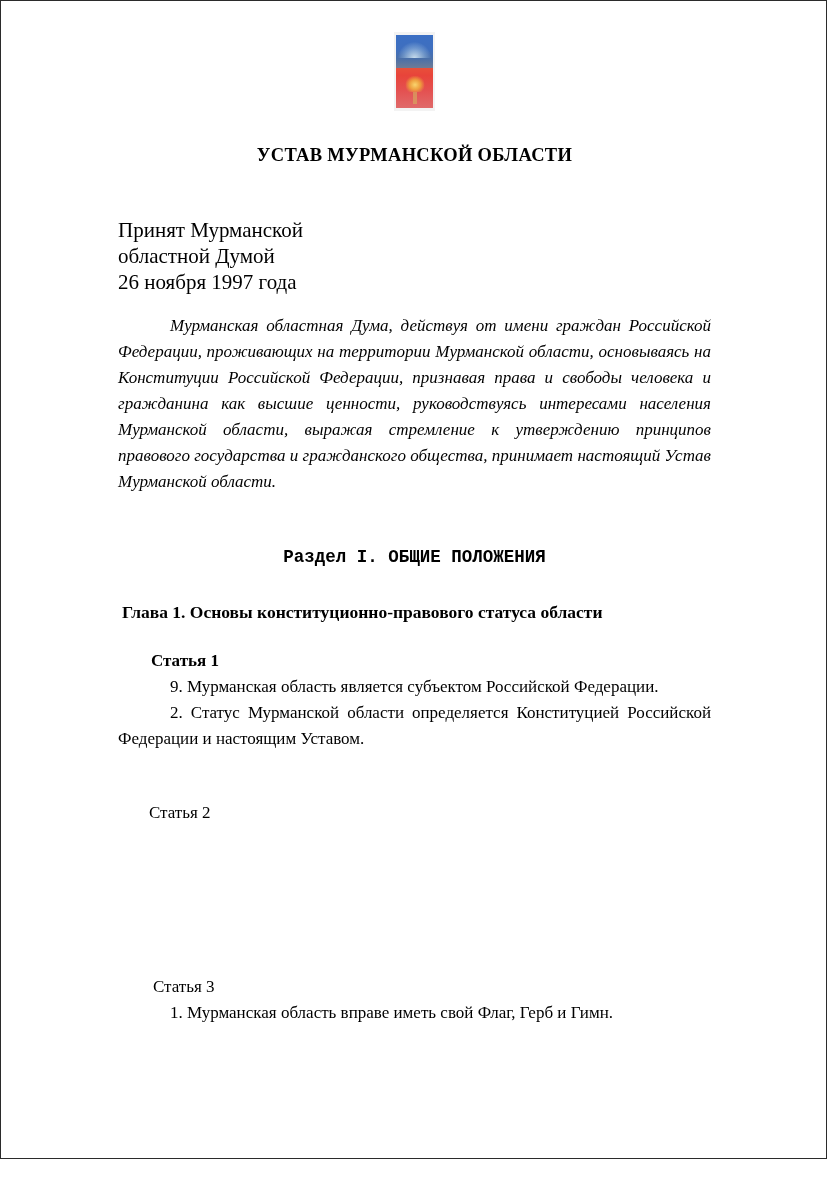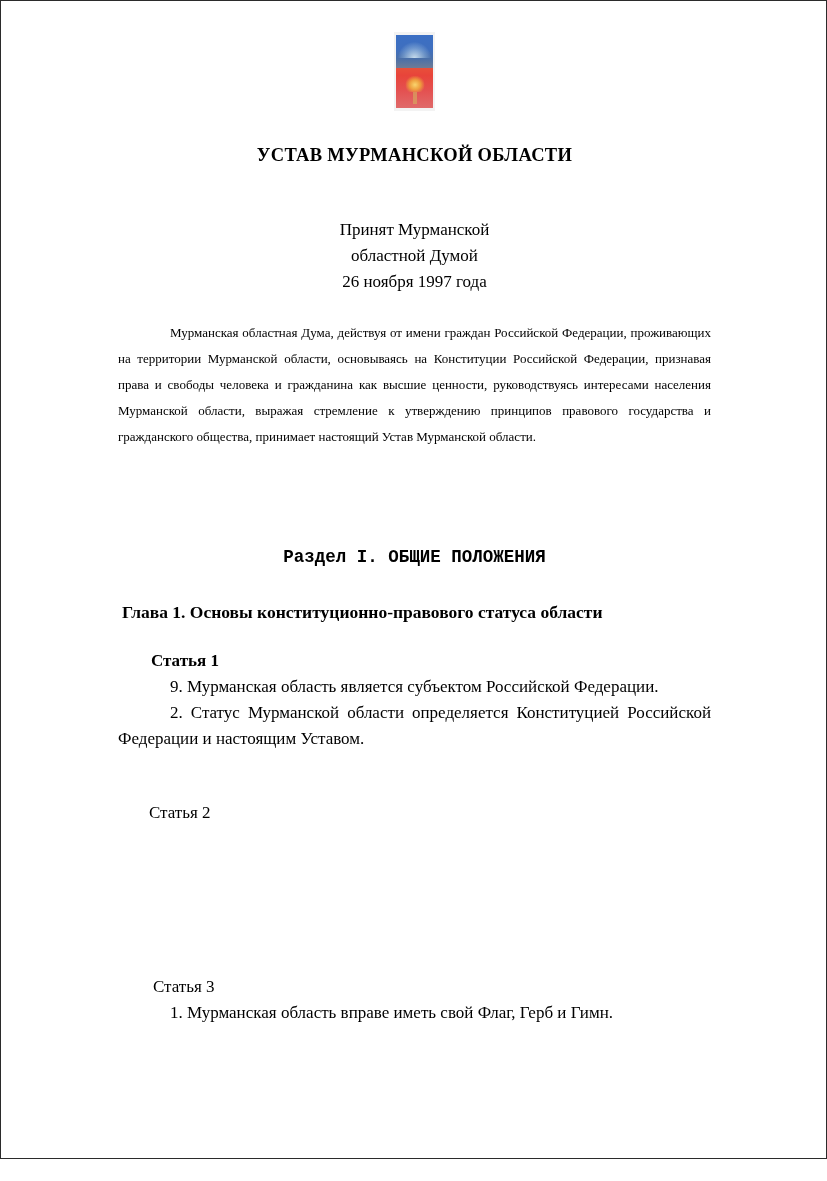--- a/index.html
+++ b/index.html
@@ -89,34 +89,35 @@
     text-align: center;
     font-weight: bold;
     font-size: 18.5px;
     letter-spacing: .3px;
   }
   .adopted {
     position: absolute;
     left: 0;
     top: 216px;
     width: 593px;
-    text-align: center;
+    text-align: left;
+    font-size: 21px;
+    line-height: 26px;
+  }
+  .preamble {
+    position: absolute;
+    left: 0;
+    top: 312px;
+    width: 593px;
     font-size: 17px;
-    line-height: 26px;
-  }
-  .preamble {
-    position: absolute;
-    left: 0;
-    top: 319px;
-    width: 593px;
-    font-size: 13px;
     line-height: 26px;
     text-align: justify;
     text-indent: 52px;
     text-justify: inter-word;
+    font-style: italic;
   }
   .section-heading {
     position: absolute;
     left: 0;
     top: 546px;
     width: 593px;
     text-align: center;
     font-weight: bold;
     font-size: 17.5px;
     font-family: Liberation Mono, monospace;

